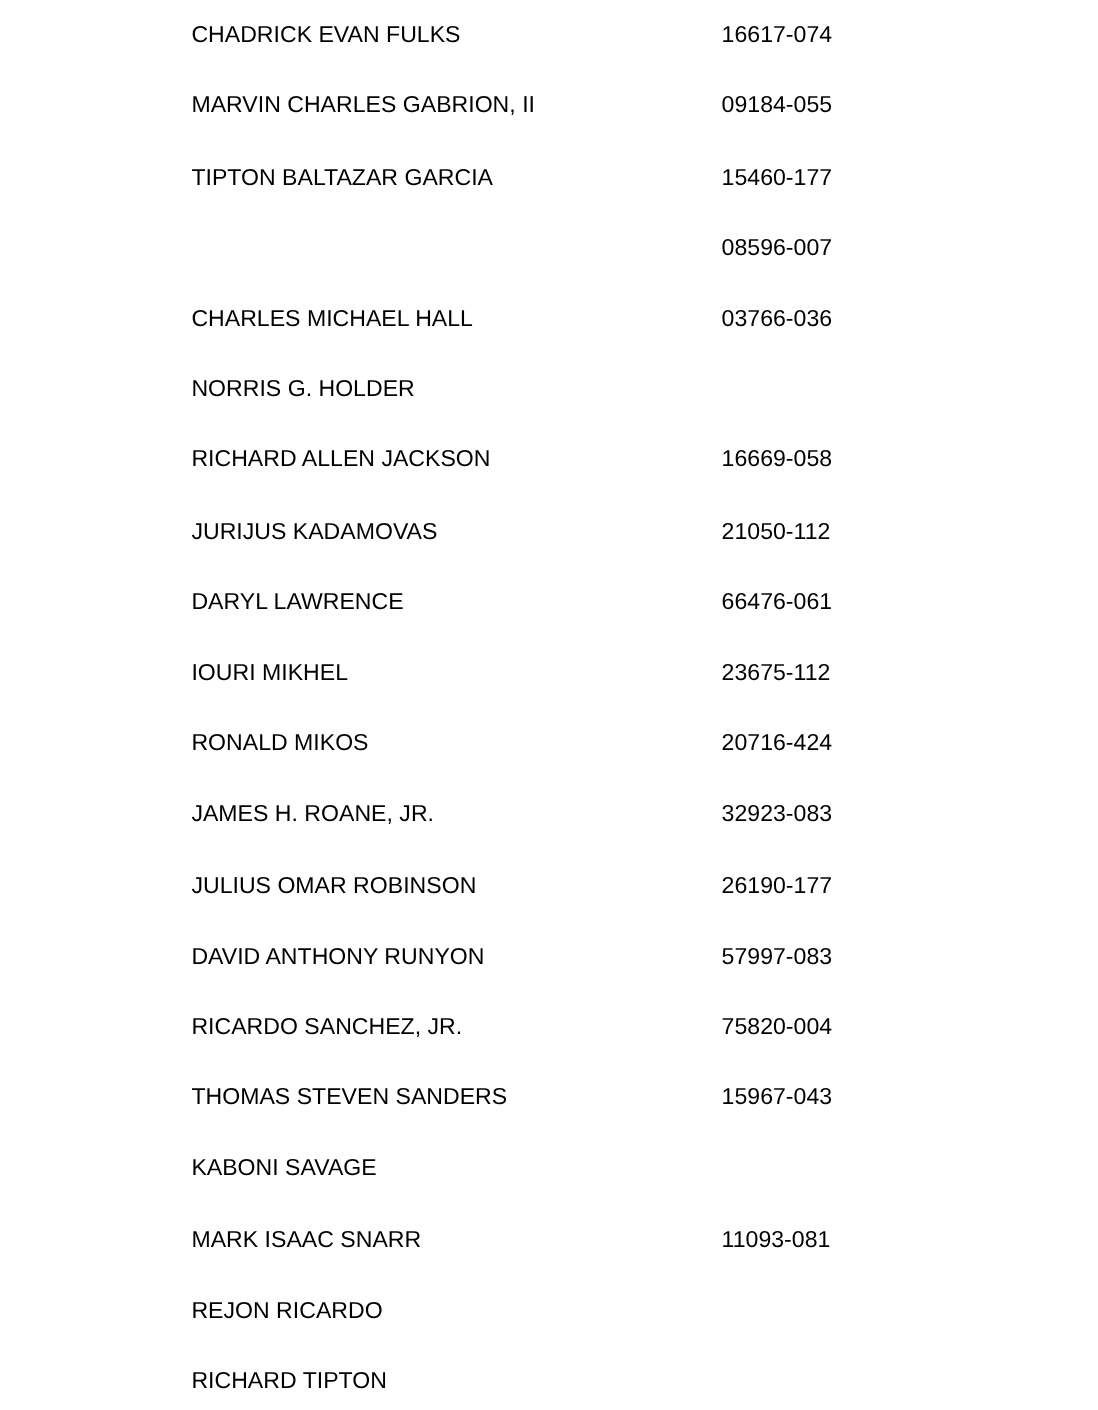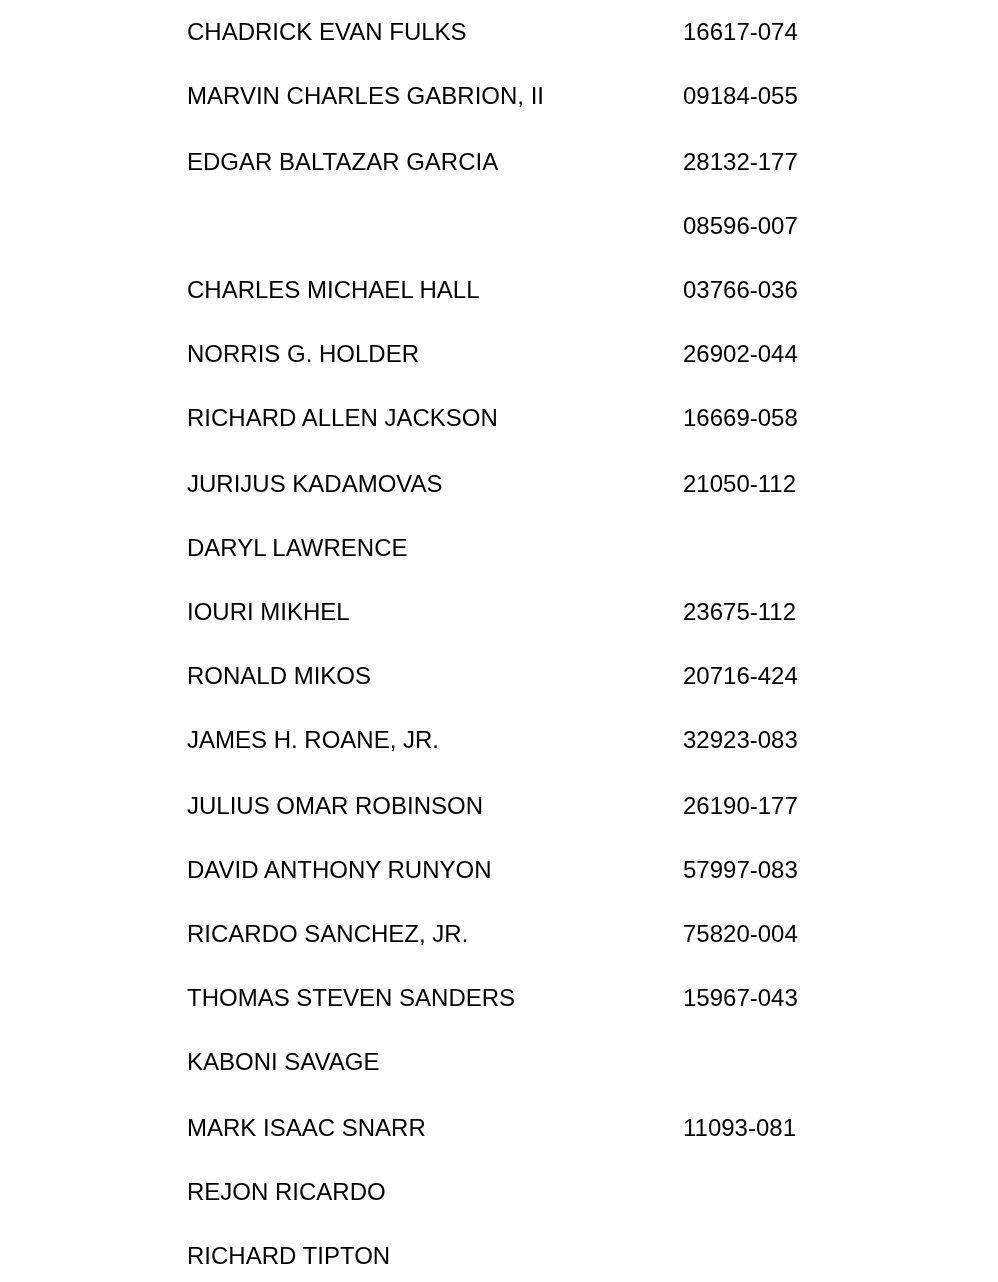--- a/index.html
+++ b/index.html
@@ -23,66 +23,65 @@
     }
     .row {
       position: absolute;
       left: 0;
       width: 998px;
       height: 40px;
     }
     .name, .num {
       position: absolute;
       top: 0;
-      font-size: 24px;
+      font-size: 21px;
       line-height: 40px;
       white-space: nowrap;
       letter-spacing: 0px;
-      margin-left: 13px;
     }
     .name { left: 174px; }
-    .num  { left: 670px; }
+    .num  { left: 656px; }
   </style>
 </head>
 <body>
 
 <div class="list">
   <div class="row" style="top:12px">
     <span class="name">CHADRICK EVAN FULKS</span>
     <span class="num">16617-074</span>
   </div>
   <div class="row" style="top:76px">
     <span class="name">MARVIN CHARLES GABRION, II</span>
     <span class="num">09184-055</span>
   </div>
   <div class="row" style="top:142px">
-    <span class="name">EDGAR BALTAZAR GARCIA</span>
-    <span class="num">28132-177</span>
+    <span class="name">TIPTON BALTAZAR GARCIA</span>
+    <span class="num">15460-177</span>
   </div>
   <div class="row" style="top:206px">
     <span class="num">08596-007</span>
   </div>
   <div class="row" style="top:270px">
     <span class="name">CHARLES MICHAEL HALL</span>
     <span class="num">03766-036</span>
   </div>
   <div class="row" style="top:334px">
     <span class="name">NORRIS G. HOLDER</span>
-    <span class="num">26902-044</span>
   </div>
   <div class="row" style="top:398px">
     <span class="name">RICHARD ALLEN JACKSON</span>
     <span class="num">16669-058</span>
   </div>
   <div class="row" style="top:464px">
     <span class="name">JURIJUS KADAMOVAS</span>
     <span class="num">21050-112</span>
   </div>
   <div class="row" style="top:528px">
     <span class="name">DARYL LAWRENCE</span>
+    <span class="num">66476-061</span>
   </div>
   <div class="row" style="top:592px">
     <span class="name">IOURI MIKHEL</span>
     <span class="num">23675-112</span>
   </div>
   <div class="row" style="top:656px">
     <span class="name">RONALD MIKOS</span>
     <span class="num">20716-424</span>
   </div>
   <div class="row" style="top:720px">

